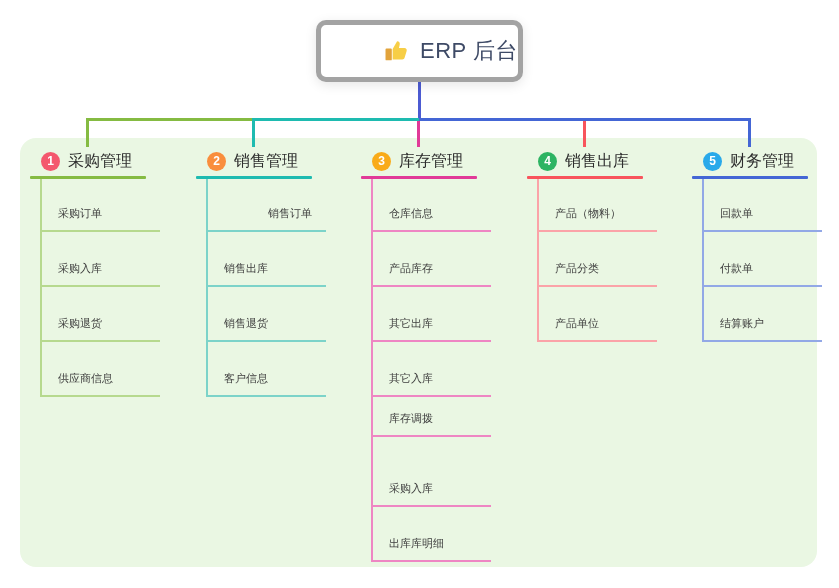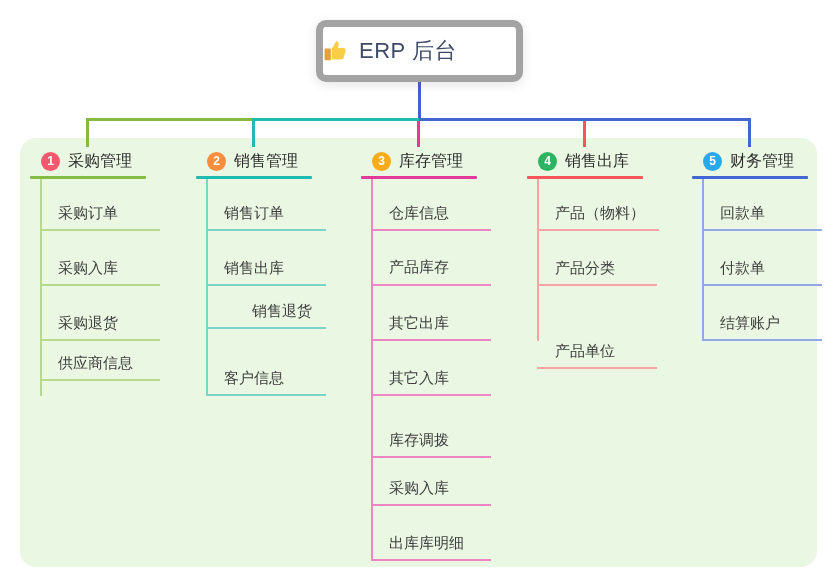--- a/index.html
+++ b/index.html
@@ -3,39 +3,39 @@
 <meta charset="utf-8">
 <style>
   html,body{margin:0;padding:0;background:#ffffff;}
   body{font-family:"Liberation Sans","DejaVu Sans",sans-serif;}
   .stage{position:relative;width:839px;height:588px;background:#ffffff;overflow:hidden;}
 
   .panel{position:absolute;left:20px;top:138px;width:797px;height:429px;
          border-radius:16px;background:#eaf7e3;}
 
   .root-card{position:absolute;left:316px;top:20px;width:207px;height:62px;
-             background:#ffffff;border-radius:10px;border:7px solid #a3a3a3;
+             background:#ffffff;border-radius:10px;border:5px solid #a3a3a3;
              box-shadow:0 3px 12px rgba(0,0,0,.10);
-             display:flex;align-items:center;justify-content:flex-start;gap:10px;
+             display:flex;align-items:center;justify-content:flex-end;gap:10px;
              box-sizing:border-box;cursor:pointer;}
   .root-label{font-size:22px;font-weight:500;color:#3e4a66;letter-spacing:.5px;}
   .thumb-icon{width:26px;height:26px;display:block;}
 
   .cline{position:absolute;}
 
   .branch{position:absolute;width:116px;}
   .title-row{display:flex;align-items:center;padding-left:11px;height:24px;margin-top:1px;cursor:pointer;}
   .badge{width:19px;height:19px;border-radius:50%;color:#fff;font-size:12px;font-weight:bold;
          line-height:19px;text-align:center;flex:0 0 19px;}
   .title-label{font-size:16px;color:#2d2d2d;margin-left:8px;white-space:nowrap;}
   .t-underline{position:absolute;left:0;top:28px;width:116px;height:3px;border-radius:1px;}
   .vline{position:absolute;left:10px;top:31px;width:2px;}
   .child{position:absolute;left:10px;min-width:88px;box-sizing:content-box;
          padding:0 14px 7px 18px;border-bottom:2px solid #ccc;white-space:nowrap;cursor:pointer;}
-  .child span{font-size:15px;color:#3e3e3e;line-height:19px;}
+  .child span{font-size:11px;color:#3e3e3e;line-height:19px;}
 </style>
 </head>
 <body>
 
 <div class="stage" style="background: rgb(255, 255, 255);">
   <div class="panel" style="background: rgb(234, 247, 227);"></div>
 
   <div>
       <div class="cline" style="left: 417.5px; top: 82px; width: 3.5px; height: 39px; background: rgb(76, 91, 210);"></div>
       <div class="cline" style="left: 419px; top: 118px; width: 167px; height: 3px; background: rgb(248, 84, 92);"></div>
@@ -61,59 +61,59 @@
       <div class="branch" style="left: 30px; top: 148px;">
     <div class="title-row">
       <span class="badge" style="background: rgb(244, 88, 110);">1</span>
       <span class="title-label">采购管理</span>
     </div>
     <div class="t-underline" style="background: rgb(133, 187, 66);"></div>
     <div class="vline" style="background: rgb(182, 217, 142); height: 217px;"></div>
   <div class="child" style="top: 55px; border-bottom-color: rgb(182, 217, 142);"><span>采购订单</span></div>
         <div class="child" style="top: 110px; border-bottom-color: rgb(182, 217, 142);"><span>采购入库</span></div>
         <div class="child" style="top: 165px; border-bottom-color: rgb(182, 217, 142);"><span>采购退货</span></div>
-        <div class="child" style="top: 205px; border-bottom-color: rgb(182, 217, 142);"><span>供应商信息</span></div>
+        <div class="child" style="top: 220px; border-bottom-color: rgb(182, 217, 142);"><span>供应商信息</span></div>
       </div>
       <div class="branch" style="left: 196px; top: 148px;">
     <div class="title-row">
       <span class="badge" style="background: rgb(249, 142, 61);">2</span>
       <span class="title-label">销售管理</span>
     </div>
     <div class="t-underline" style="background: rgb(30, 187, 176);"></div>
     <div class="vline" style="background: rgb(124, 211, 201); height: 217px;"></div>
-  <div class="child" style="top: 55px; border-bottom-color: rgb(124, 211, 201);"><span>销售订单</span></div>
+  <div class="child" style="top: 55px; border-bottom-color: rgb(124, 211, 201); text-align: right;"><span>销售订单</span></div>
         <div class="child" style="top: 110px; border-bottom-color: rgb(124, 211, 201);"><span>销售出库</span></div>
-        <div class="child" style="top: 153px; border-bottom-color: rgb(124, 211, 201); text-align: right;"><span>销售退货</span></div>
+        <div class="child" style="top: 165px; border-bottom-color: rgb(124, 211, 201);"><span>销售退货</span></div>
         <div class="child" style="top: 220px; border-bottom-color: rgb(124, 211, 201);"><span>客户信息</span></div>
       </div>
       <div class="branch" style="left: 361px; top: 148px;">
     <div class="title-row">
       <span class="badge" style="background: rgb(249, 171, 25);">3</span>
       <span class="title-label">库存管理</span>
     </div>
     <div class="t-underline" style="background: rgb(225, 58, 152);"></div>
     <div class="vline" style="background: rgb(238, 134, 195); height: 382px;"></div>
   <div class="child" style="top: 55px; border-bottom-color: rgb(238, 134, 195);"><span>仓库信息</span></div>
         <div class="child" style="top: 110px; border-bottom-color: rgb(238, 134, 195); font-family: Liberation Serif, serif;"><span>产品库存</span></div>
         <div class="child" style="top: 165px; border-bottom-color: rgb(238, 134, 195);"><span>其它出库</span></div>
         <div class="child" style="top: 220px; border-bottom-color: rgb(238, 134, 195);"><span>其它入库</span></div>
-        <div class="child" style="top: 282px; border-bottom-color: rgb(238, 134, 195);"><span>库存调拨</span></div>
+        <div class="child" style="top: 260px; border-bottom-color: rgb(238, 134, 195);"><span>库存调拨</span></div>
         <div class="child" style="top: 330px; border-bottom-color: rgb(238, 134, 195);"><span>采购入库</span></div>
         <div class="child" style="top: 385px; border-bottom-color: rgb(238, 134, 195);"><span>出库库明细</span></div>
       </div>
       <div class="branch" style="left: 527px; top: 148px;">
     <div class="title-row">
       <span class="badge" style="background: rgb(45, 180, 99);">4</span>
       <span class="title-label">销售出库</span>
     </div>
     <div class="t-underline" style="background: rgb(248, 84, 92);"></div>
     <div class="vline" style="background: rgb(251, 163, 168); height: 162px;"></div>
   <div class="child" style="top: 55px; border-bottom-color: rgb(251, 163, 168);"><span>产品（物料）</span></div>
         <div class="child" style="top: 110px; border-bottom-color: rgb(251, 163, 168);"><span>产品分类</span></div>
-        <div class="child" style="top: 165px; border-bottom-color: rgb(251, 163, 168); margin-top: 28px;"><span>产品单位</span></div>
+        <div class="child" style="top: 165px; border-bottom-color: rgb(251, 163, 168);"><span>产品单位</span></div>
       </div>
       <div class="branch" style="left: 692px; top: 148px;">
     <div class="title-row">
       <span class="badge" style="background: rgb(41, 169, 234);">5</span>
       <span class="title-label">财务管理</span>
     </div>
     <div class="t-underline" style="background: rgb(68, 102, 213);"></div>
     <div class="vline" style="background: rgb(146, 168, 230); height: 162px;"></div>
   <div class="child" style="top: 55px; border-bottom-color: rgb(146, 168, 230);"><span>回款单</span></div>
         <div class="child" style="top: 110px; border-bottom-color: rgb(146, 168, 230);"><span>付款单</span></div>

